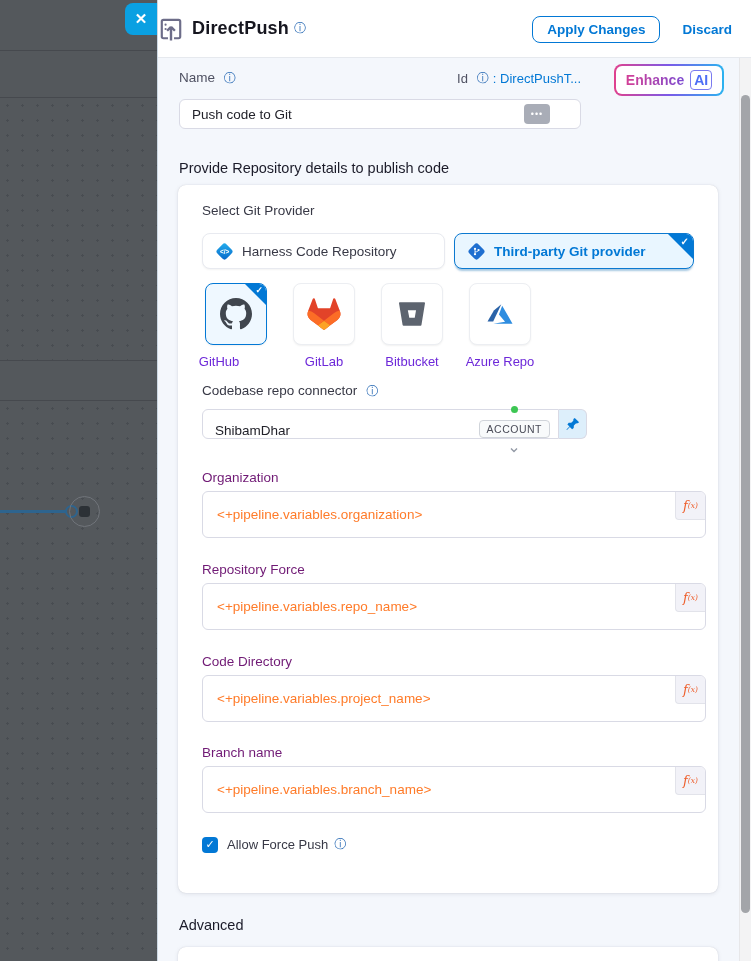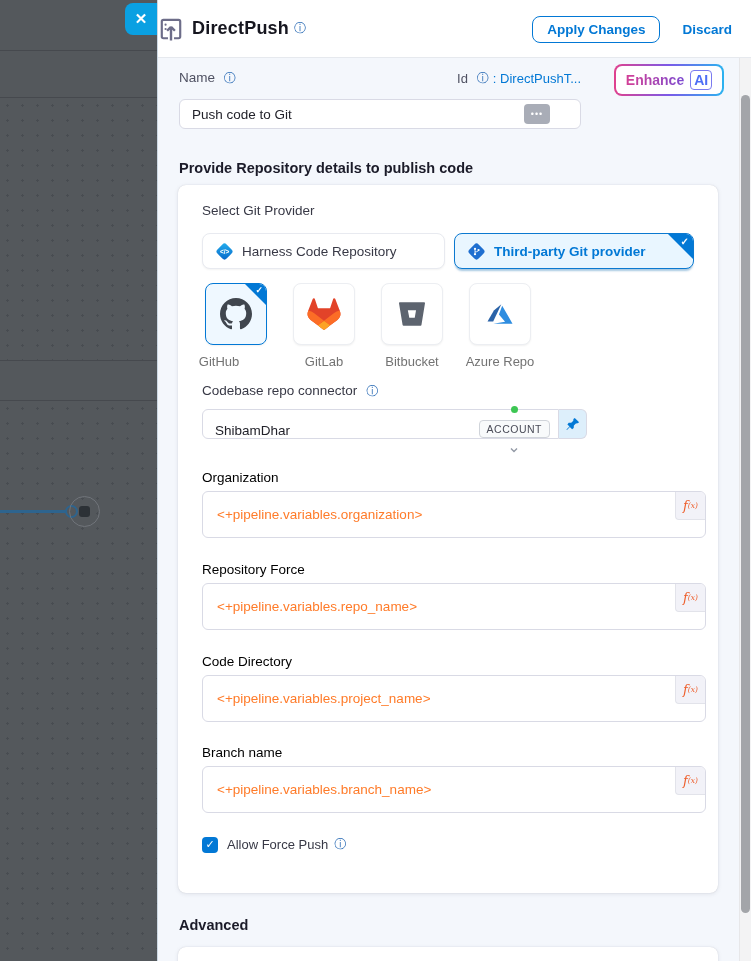--- a/index.html
+++ b/index.html
@@ -60,21 +60,21 @@
                  border:2px solid transparent; cursor:pointer;
                  background:linear-gradient(#fff,#fff) padding-box,
                             linear-gradient(90deg,#e0418e,#7a5ae8,#2bb3f0) border-box;
                  display:flex; align-items:center; justify-content:center; gap:6px; }
   .enhance-text { font-size:14px; font-weight:bold; color:#a44ad0;
                   background:linear-gradient(90deg,#d33f96,#7d4bd1);
                   -webkit-background-clip:text; background-clip:text; -webkit-text-fill-color:transparent; }
   .ai-chip { border:1.3px solid #7a7af0; border-radius:4px; color:#4d6ef5; font-size:14px; font-weight:bold;
              padding:1px 3px; }
 
-  .section-heading { position:absolute; left:21px; font-size:14.5px; font-weight:bold; color:#1b1b29; }
+  .section-heading { position:absolute; left:21px; font-size:14.5px; font-weight:normal; color:#1b1b29; }
 
   
   .card { position:absolute; left:20px; top:127px; width:540px; height:708px; background:#fff; border-radius:8px;
           box-shadow:0 0 1px rgba(40,41,61,.2), 0 1px 4px rgba(96,97,112,.14); }
   .card-label { position:absolute; left:24px; font-size:13.5px; color:#383946; }
 
   
   .opt-card { position:absolute; top:48px; height:36px; border-radius:8px; display:flex; align-items:center;
               gap:8px; padding:0 12px; font-size:13.5px; cursor:pointer; }
   .opt-plain { left:24px; width:243px; background:#fff; border:1px solid #e8eaf0;
@@ -90,38 +90,38 @@
             border-top:27px solid #0278d5; border-left:27px solid transparent; }
   .corner-check { position:absolute; top:2px; right:4px; color:#fff; font-size:10px; font-weight:bold; }
 
   
   .tile { position:absolute; top:98px; width:62px; height:62px; border-radius:8px; background:#fff;
           border:1px solid #eceef2; box-shadow:0 1px 2px rgba(0,0,0,.06); display:flex; align-items:center;
           justify-content:center; cursor:pointer; }
   .tile.selected { background:#eff8ff; border:1.5px solid #0278d5; overflow:hidden; }
   .tile .corner { border-top-width:23px; border-left-width:23px; }
   .tile .corner-check { font-size:9px; right:3px; top:1px; }
-  .tile-label { position:absolute; top:169px; width:90px; text-align:center; font-size:13px; color:#737373; }
+  .tile-label { position:absolute; top:169px; width:90px; text-align:center; font-size:13px; color:#6d28d9; }
 
   
   .conn-input { position:absolute; left:24px; top:224px; width:357px; height:30px; background:#fff;
                 border:1px solid #d9dae5; border-radius:6px 0 0 6px; display:flex; align-items:center;
                 padding:12px 8px 0 12px; font-size:13.5px; color:#22222a; cursor:text; }
   .conn-right { margin-left:auto; display:flex; align-items:center; gap:7px;flex-direction:column; }
   .green-dot { width:7px; height:7px; border-radius:50%; background:#3dc653; }
   .scope-chip { border:1px solid #d0d4da; background:#f8fafb; color:#4a4c58; border-radius:4px;
                 font-size:10.5px; letter-spacing:.5px; padding:2px 7px; }
   .chev { width:10px; height:10px; }
   .pin-btn { position:absolute; left:381px; top:224px; width:28px; height:30px; background:#ddeffb;
              border:1px solid #d9dae5; border-left:none; border-radius:0 6px 6px 0; display:flex;
              align-items:center; justify-content:center; cursor:pointer; }
 
   
   .field { position:absolute; left:24px; width:492px; }
-  .field-label { font-size:13.5px; color:#000000; margin-bottom:6px; }
+  .field-label { font-size:13.5px; color:#701a75; margin-bottom:6px; }
   .exp-input { position:relative; width:504px; height:47px; background:#fff; border:1px solid #d9dae5;
                border-radius:6px; padding:13px 40px 0 14px; cursor:text; }
   .exp-text { font-size:13.5px; color:#ff7b29; }
   .fx-badge { position:absolute; top:0; right:0; width:30px; height:28px; background:#f2f2f8;
               border-left:1px solid #e2e3ea; border-bottom:1px solid #e2e3ea; border-radius:0 5px 0 4px;
               display:flex; align-items:center; justify-content:center; cursor:pointer;
               color:#ee5f2c; font-family:"DejaVu Serif",serif; font-style:italic; }
   .fx-badge .fx-f { font-size:13px; }
   .fx-badge sub { font-size:7.5px; }
 

